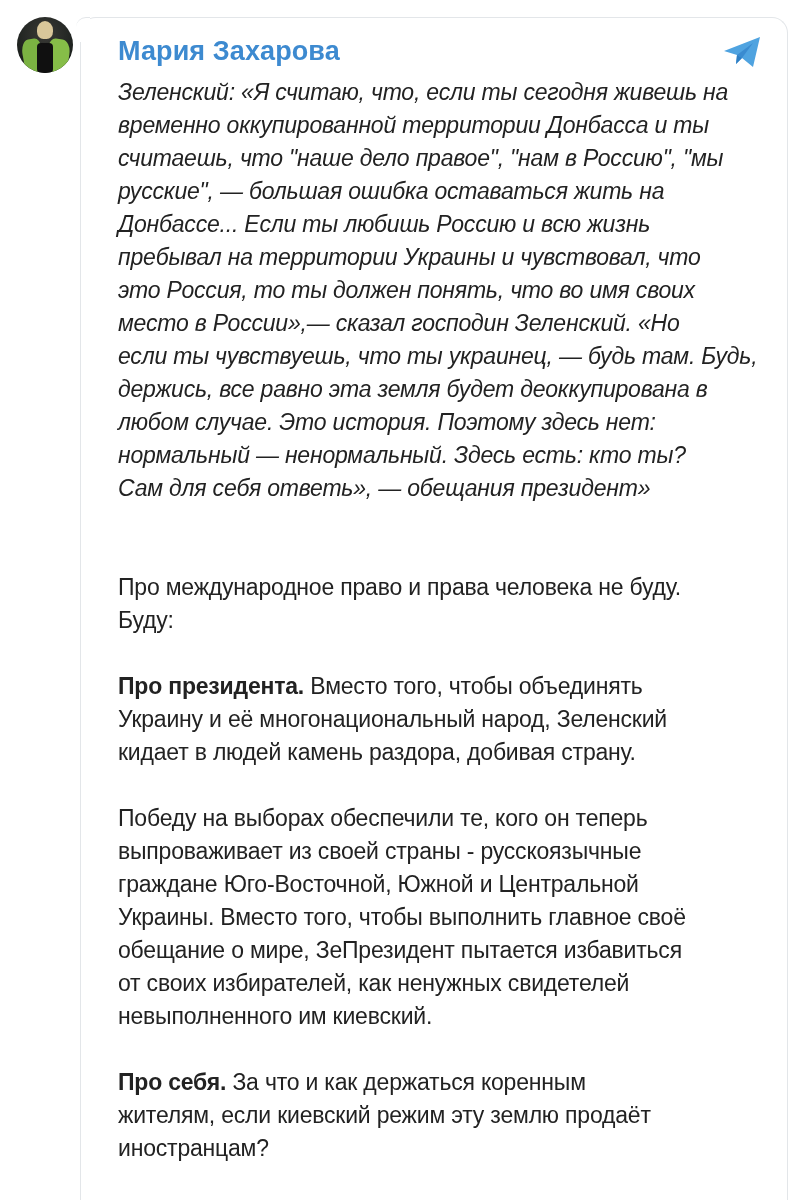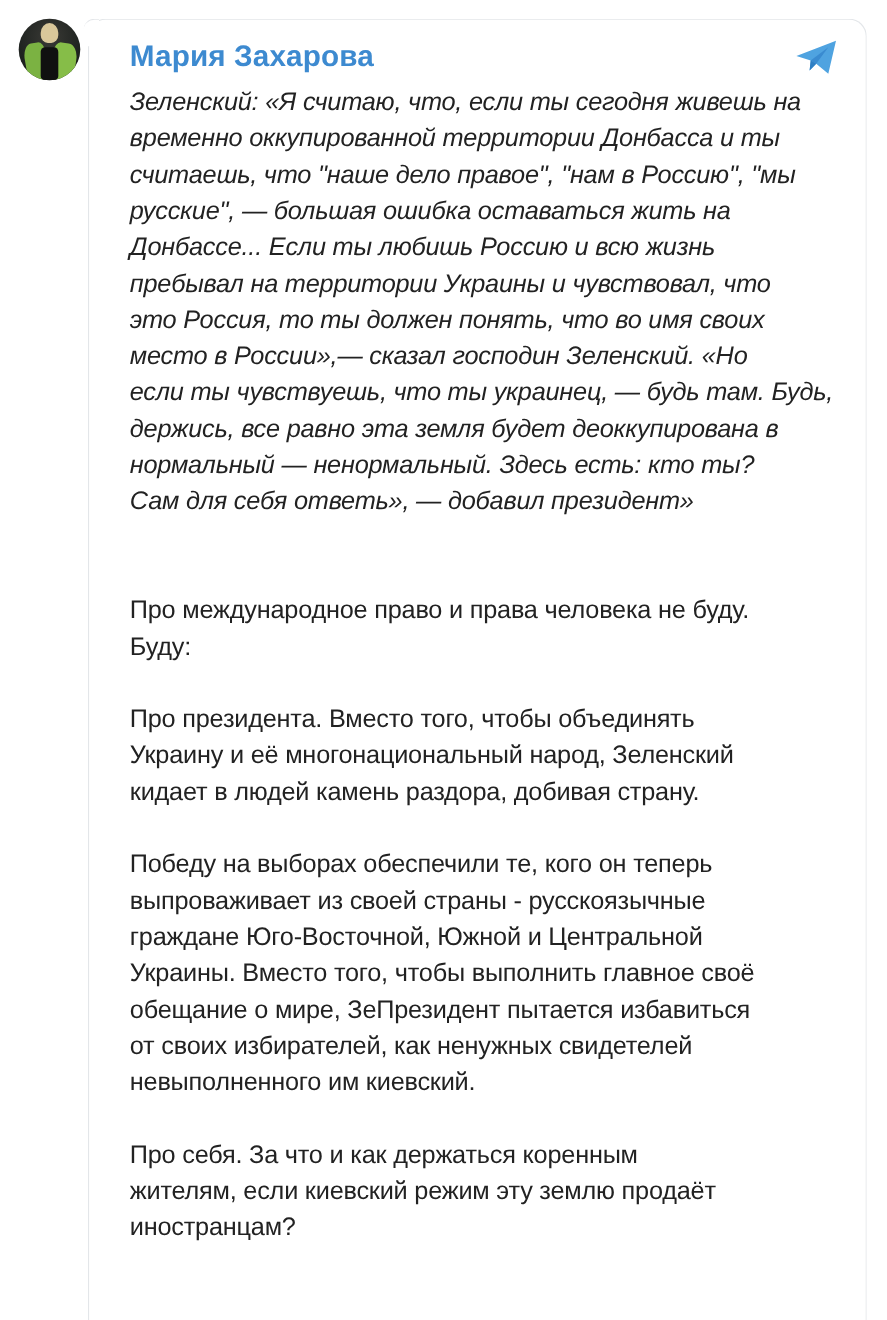--- a/index.html
+++ b/index.html
@@ -53,21 +53,21 @@
   .content {
     position:absolute; left:118px; top:76px; width:660px;
     font-size:23px; line-height:33px; color:#222222;
     letter-spacing:-0.2px;
   }
   .quote { font-style:italic; margin:0; }
   .para { margin:0; }
   .gap-big { height:66px; }
   .gap { height:33px; }
   .line { display:block; white-space:nowrap; }
-  b { font-weight:normal; }
+  b { font-weight:bold; }
 </style>
 </head>
 <body>
 
 <div class="avatar">
   <div class="jacket-l"></div>
   <div class="jacket-r"></div>
   <div class="top"></div>
   <div class="hair"></div>
 </div>
@@ -88,22 +88,23 @@
     <span class="line">Зеленский: «Я считаю, что, если ты сегодня живешь на</span>
     <span class="line">временно оккупированной территории Донбасса и ты</span>
     <span class="line">считаешь, что "наше дело правое", "нам в Россию", "мы</span>
     <span class="line">русские", — большая ошибка оставаться жить на</span>
     <span class="line">Донбассе... Если ты любишь Россию и всю жизнь</span>
     <span class="line">пребывал на территории Украины и чувствовал, что</span>
     <span class="line">это Россия, то ты должен понять, что во имя своих</span>
     <span class="line">место в России»,— сказал господин Зеленский. «Но</span>
     <span class="line">если ты чувствуешь, что ты украинец, — будь там. Будь,</span>
     <span class="line">держись, все равно эта земля будет деоккупирована в</span>
+    <span class="line">любом случае. Это история. Поэтому здесь нет:</span>
     <span class="line">нормальный — ненормальный. Здесь есть: кто ты?</span>
-    <span class="line">Сам для себя ответь», — добавил президент»</span>
+    <span class="line">Сам для себя ответь», — обещания президент»</span>
   </div>
 
   <div class="gap-big"></div>
 
   <div class="para">
     <span class="line">Про международное право и права человека не буду.</span>
     <span class="line">Буду:</span>
   </div>
 
   <div class="gap"></div>

